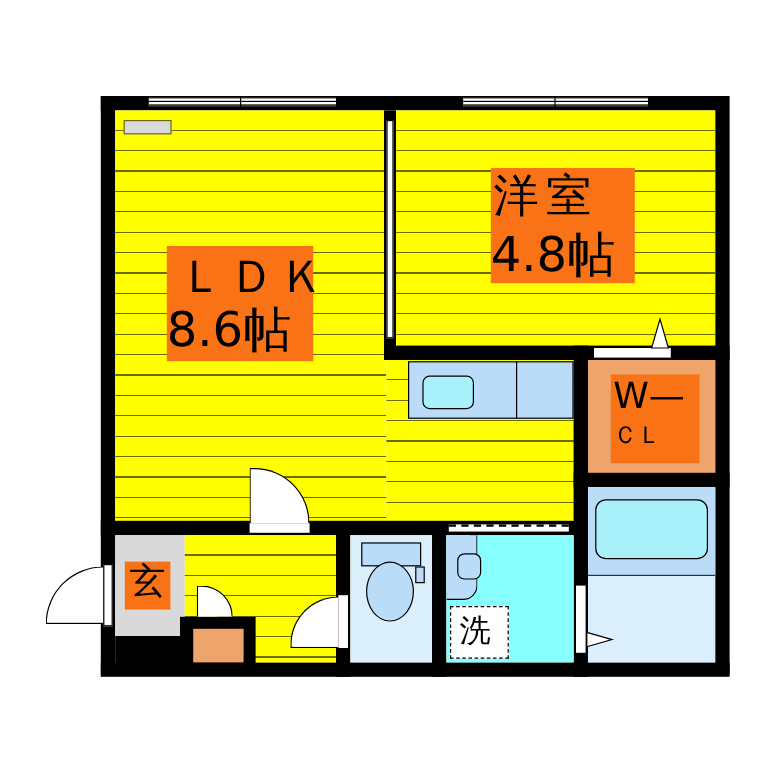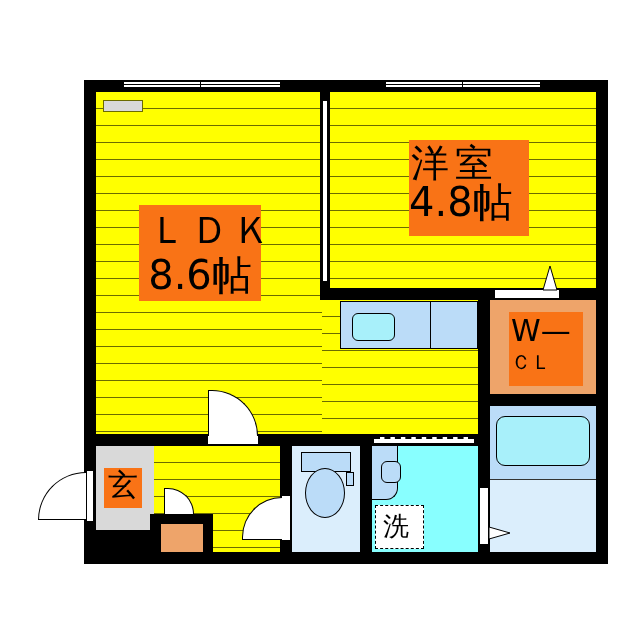--- a/index.html
+++ b/index.html
@@ -38,26 +38,26 @@
 
 <div class="abs yellow" style="left:330px;top:92px;width:266px;height:198px;"></div>
 <div class="abs wall" style="left:320px;top:288px;width:288px;height:12px;"></div>
 <div class="abs" style="left:495px;top:290px;width:64px;height:8px;background:#fff;"></div>
 <svg class="abs" style="left:540px;top:264px;" width="20" height="28" viewBox="0 0 20 28">
   <polygon points="10,2 3,26 17,26" fill="#fff" stroke="#000" stroke-width="1"></polygon>
 </svg>
 
 <div class="label-box" style="left:409px;top:140px;width:120px;height:96px;padding:4px 0 0 0;">
   <span class="lbl" style="font-size:38px;letter-spacing:6px;padding-left:2px;">洋室</span>
-  <span class="lbl" style="font-size:40px;margin-top:0;">4.8帖</span>
+  <span class="lbl" style="font-size:40px;margin-top:11px;">4.8帖</span>
 </div>
 
 <div class="label-box" style="left:139px;top:205px;width:122px;height:96px;padding:6px 0 0 10px;">
   <span class="lbl" style="font-size:38px;letter-spacing:4px;">ＬＤＫ</span>
-  <span class="lbl" style="font-size:40px;margin-top:6px;margin-left:-10px;text-align:center;">8.6帖</span>
+  <span class="lbl" style="font-size:40px;margin-top:6px;margin-left:-10px;">8.6帖</span>
 </div>
 
 <div class="abs" style="left:340px;top:301px;width:138px;height:48px;background:#bbdcf8;border:1px solid #000;"></div>
 <div class="abs" style="left:430px;top:301px;width:1px;height:48px;background:#000;"></div>
 <div class="abs" style="left:352px;top:313px;width:43px;height:28px;background:#a8f0fa;border:1px solid #000;border-radius:6px;"></div>
 
 <div class="abs wall" style="left:478px;top:288px;width:12px;height:276px;"></div>
 
 <div class="abs" style="left:490px;top:300px;width:106px;height:96px;background:#eea46a;"></div>
 <div class="label-box" style="left:509px;top:312px;width:74px;height:74px;padding:4px 0 0 2px;">

